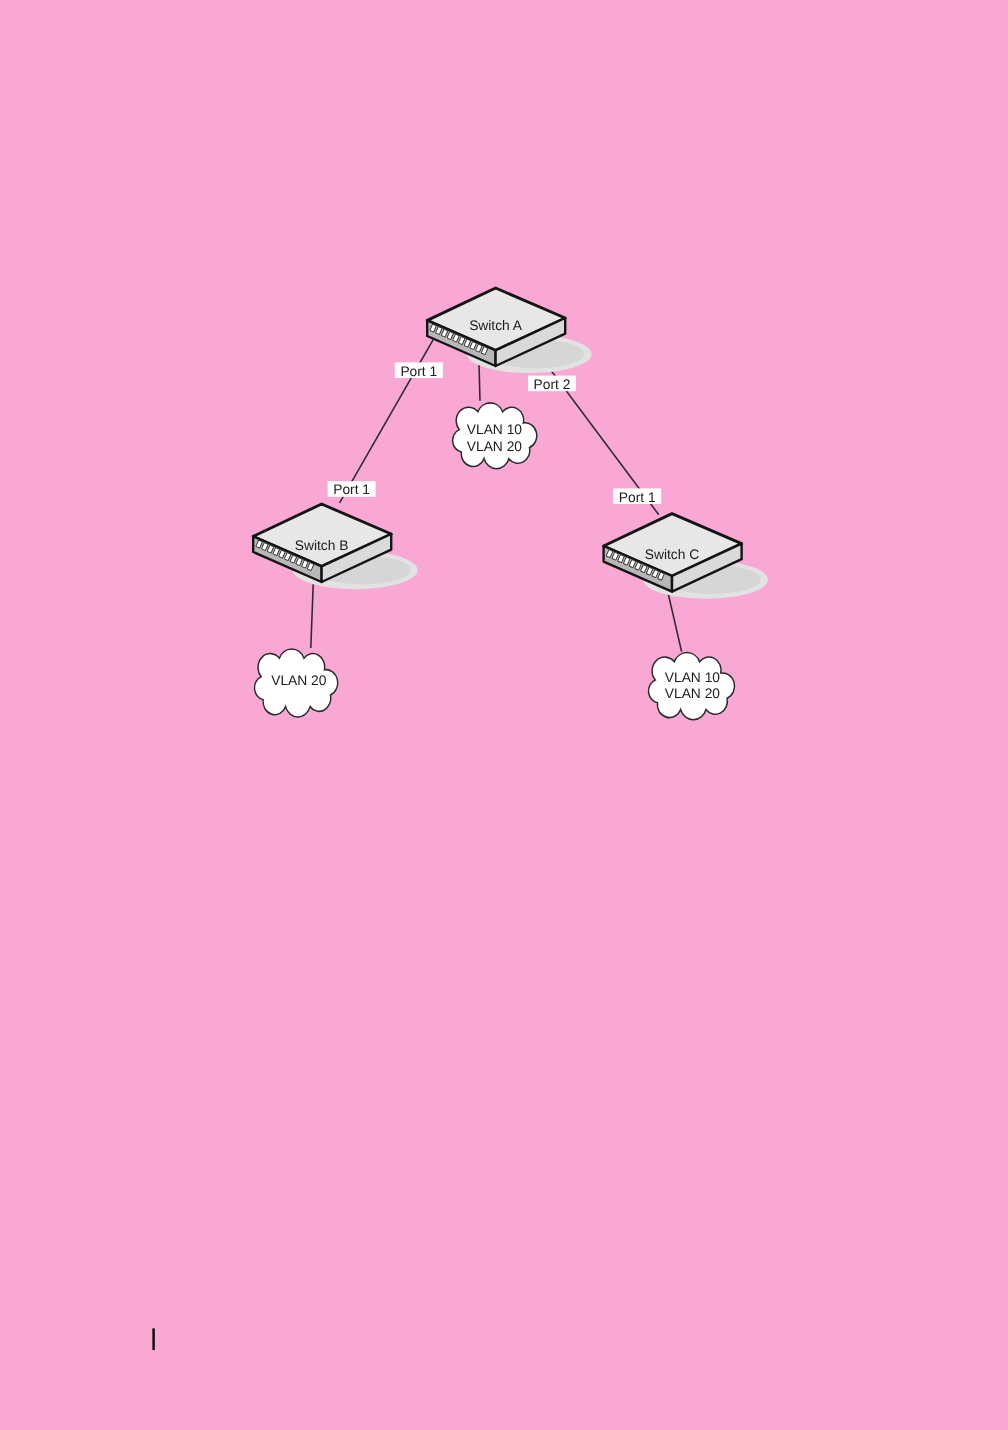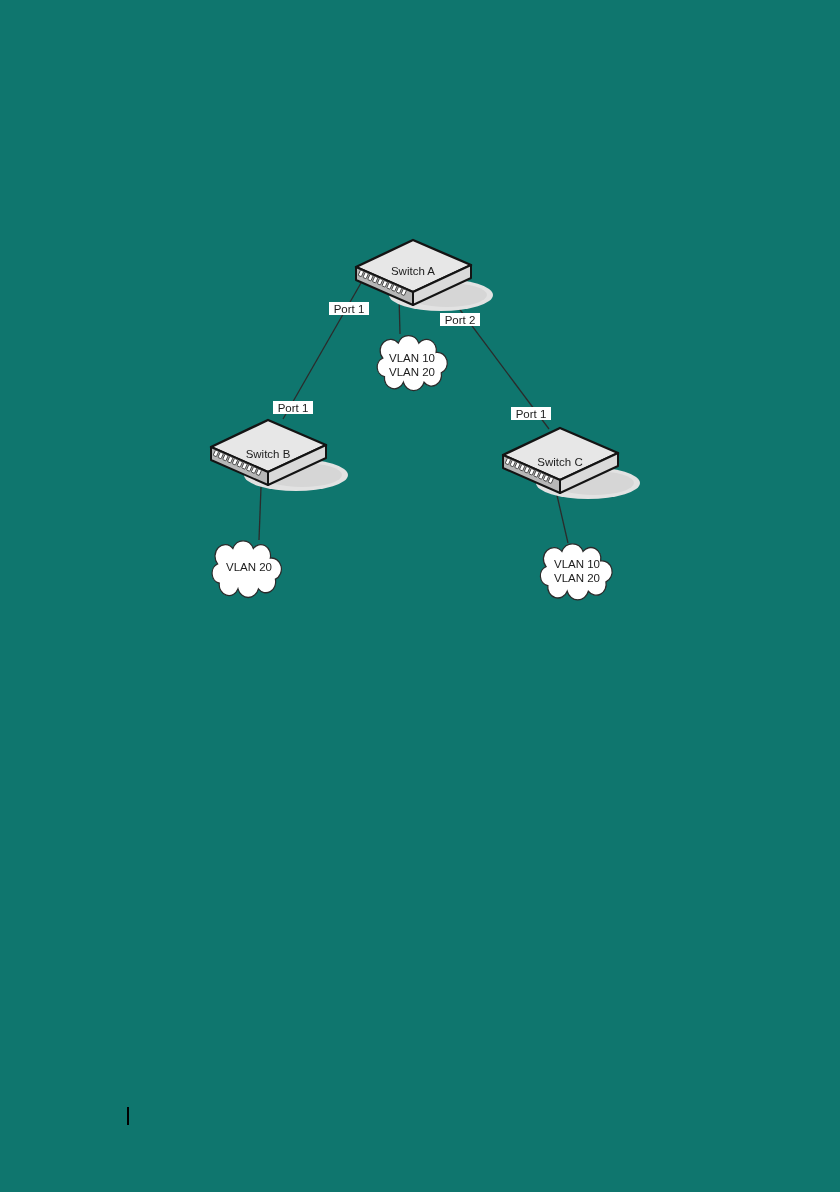--- a/index.html
+++ b/index.html
@@ -4,21 +4,21 @@
 <style>
   html, body {
     margin: 0;
     padding: 0;
     background: #ffffff;
   }
   .page {
     position: relative;
     width: 840px;
     height: 1192px;
-    background: #0f766e;
+    background: #f9a8d4;
     overflow: hidden;
     font-family: "Liberation Sans", sans-serif;
   }
   .diagram-svg {
     position: absolute;
     left: 0;
     top: 0;
   }
   .node-label {
     font-family: "Liberation Sans", sans-serif;

